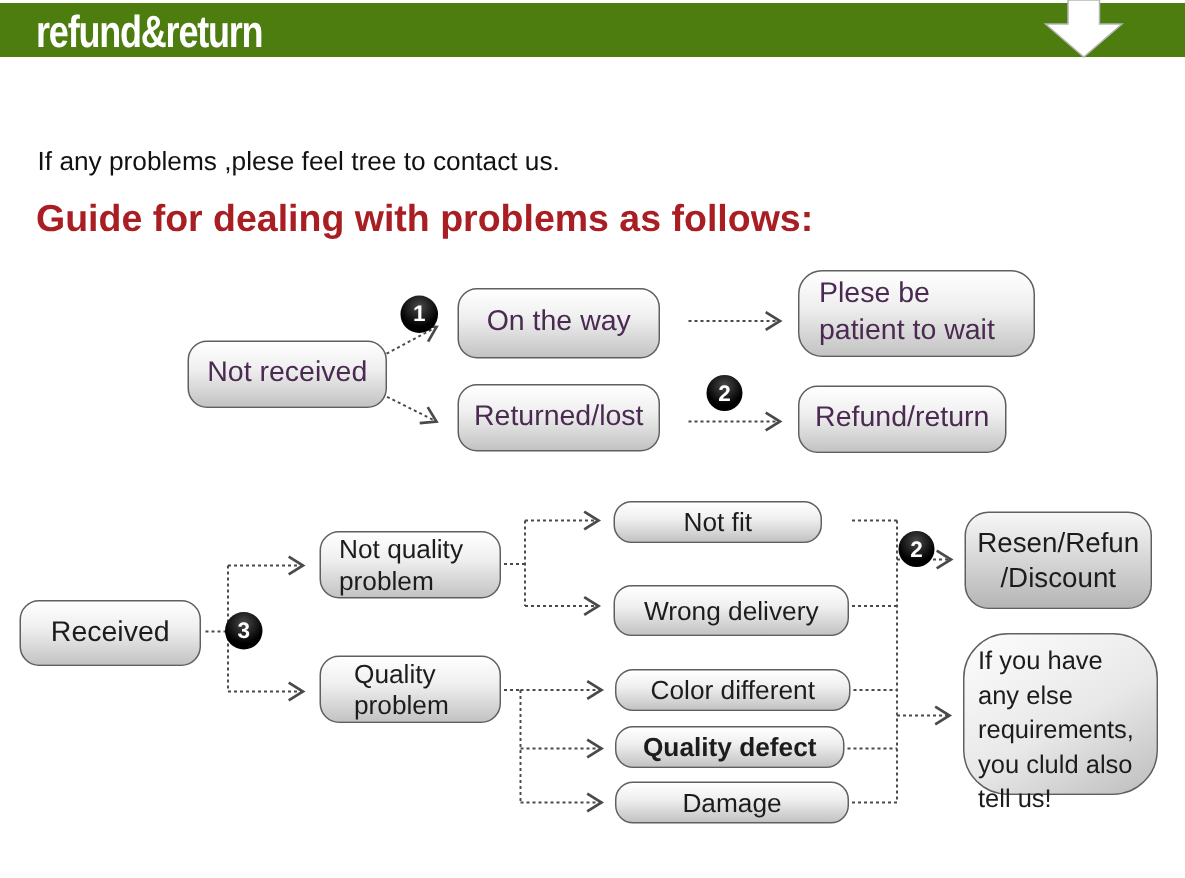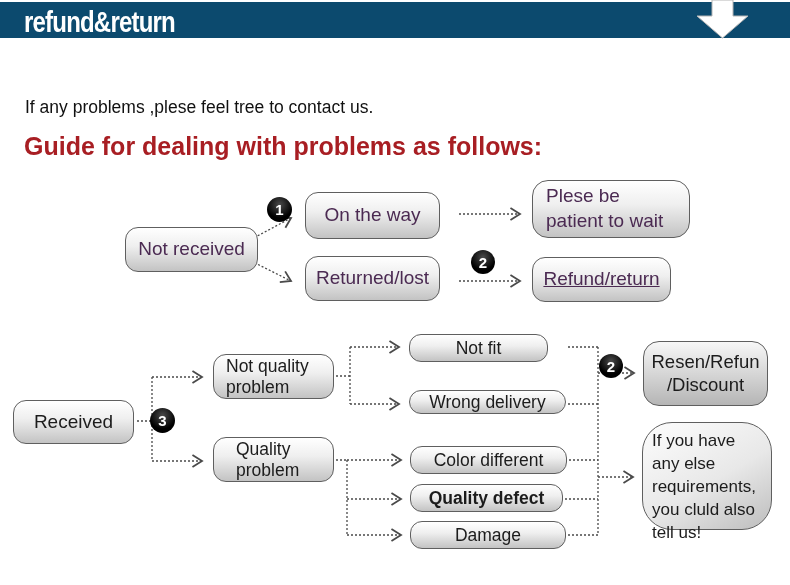--- a/index.html
+++ b/index.html
@@ -3,21 +3,21 @@
 <meta charset="utf-8">
 <style>
   html,body{margin:0;padding:0;background:#ffffff;}
   #page{
     position:relative; width:790px; height:585px; overflow:hidden;
     background:#ffffff; font-family:"Liberation Sans", sans-serif;
   }
   
   .banner{
     position:absolute; left:0; top:2px; width:790px; height:36px;
-    background:#0c4a6e;
+    background:#4d7c0f;
   }
   .banner-title{
     position:absolute; left:24px; top:3px; color:#ffffff;
     font-size:30px; font-weight:bold; letter-spacing:-1px;
     transform:scaleX(0.8); transform-origin:left center; white-space:nowrap;
   }
   .banner-arrow{ position:absolute; left:690px; top:0; }
   
   .intro-line{ position:absolute; left:25px; color:#111111; font-size:17.5px; white-space:nowrap;}
   .intro-1{ top:62px; }
@@ -39,27 +39,27 @@
   }
   .box span{ display:block; }
   .f1{ color:#4b2a52; font-size:19px; }
   .f2{ color:#1c1c1c; font-size:17.5px; }
   .left-align{ text-align:left; }
   
   .b-notrec  { left:93px;  top:227px; width:133px; height:45px;margin-left:32px; }
   .b-onway   { left:305px; top:192px; width:135px; height:47px; }
   .b-retlost { left:305px; top:256px; width:135px; height:45px; }
   .b-patient { left:532px; top:180px; width:158px; height:58px; padding-left:13px; border-radius:16px; line-height:1.3;}
-  .b-refund  { left:532px; top:257px; width:139px; height:45px;text-decoration:underline; }
+  .b-refund  { left:532px; top:257px; width:139px; height:45px; }
   
   .b-received{ left:13px;  top:400px; width:121px; height:44px; font-size:19px; }
   .b-notq    { left:213px; top:354px; width:121px; height:45px; padding-left:12px; }
   .b-q       { left:213px; top:437px; width:121px; height:45px; padding-left:22px; }
   .b-notfit  { left:409px; top:334px; width:139px; height:28px; border-radius:12px; }
-  .b-wrong   { left:409px; top:390px; width:157px; height:24px; border-radius:12px; }
+  .b-wrong   { left:409px; top:390px; width:157px; height:34px; border-radius:12px; }
   .b-color   { left:410px; top:446px; width:157px; height:28px; border-radius:12px; }
   .b-defect  { left:410px; top:484px; width:153px; height:28px; border-radius:12px;font-weight:bold; }
   .b-damage  { left:410px; top:521px; width:156px; height:28px; border-radius:12px; }
   .b-resen   { left:643px; top:341px; width:125px; height:65px; border-radius:16px; font-size:18.5px;
                background:linear-gradient(180deg,#f7f7f7 0%,#dddddd 40%,#b5b5b5 100%); }
   .b-advice  { left:642px; top:422px; width:130px; height:108px; border-radius:30px;
                padding:6px 0 0 9px; line-height:23px; font-size:17px;
                background:linear-gradient(150deg,#fdfdfd 0%,#e8e8e8 55%,#bdbdbd 100%); }
   
   .badge{

